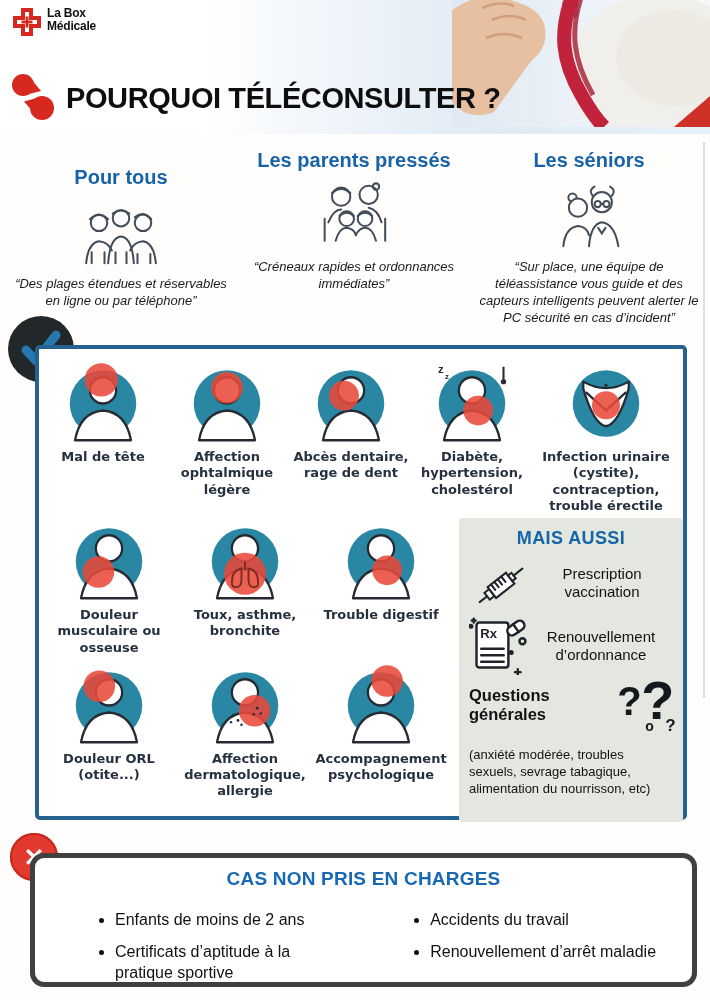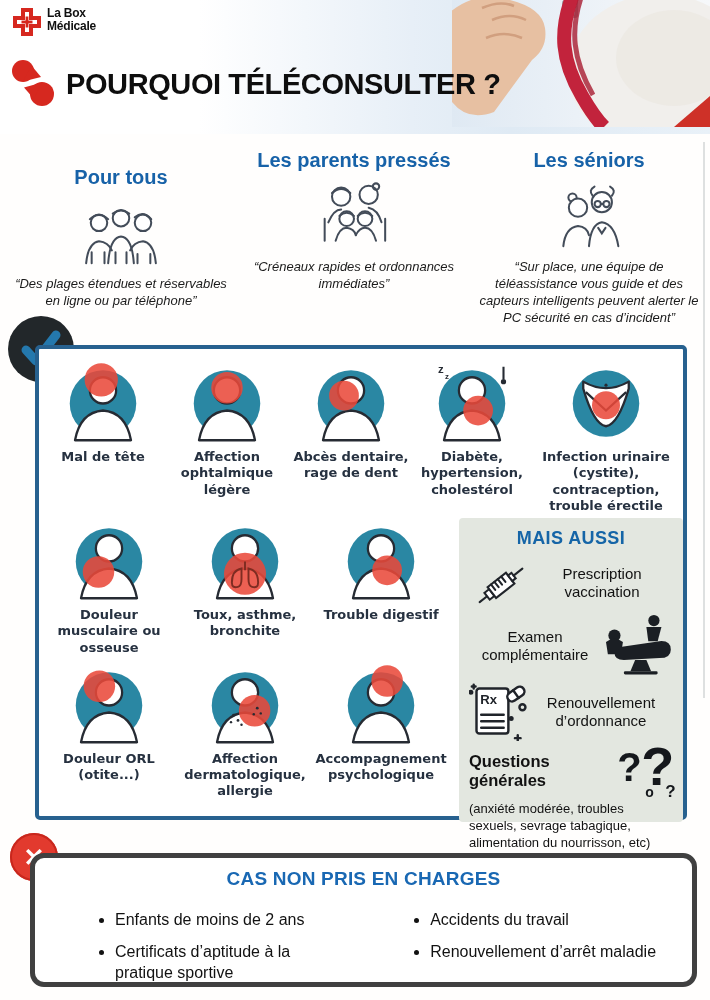--- a/index.html
+++ b/index.html
@@ -6,21 +6,21 @@
   .page{position:relative;width:710px;height:1000px;background:#fffefd;overflow:hidden;
         font-family:"Liberation Sans",sans-serif;color:#141414;}
   .abs{position:absolute;}
 
   
   .header-bg{left:0;top:0;width:710px;height:134px;
     background:linear-gradient(90deg,#ffffff 28%,#e7eff7 58%,#dfeaf4 72%,#e9f1f8 100%);}
   .photo{left:452px;top:0;width:258px;height:127px;overflow:hidden;}
   .logo{left:12px;top:7px;display:flex;align-items:flex-start;gap:5px;}
   .logo-text{font-weight:bold;font-size:12px;line-height:1.05;color:#101010;letter-spacing:-.2px;}
-  .title-row{left:10px;top:58px;display:flex;align-items:center;gap:10px;}
+  .title-row{left:10px;top:72px;display:flex;align-items:center;gap:10px;}
   .title{margin:0;font-size:29px;font-weight:bold;color:#0e0e0e;letter-spacing:-.4px;white-space:nowrap;}
 
   
   .audiences{left:0;top:147px;width:710px;display:flex;}
   .aud-col{display:flex;flex-direction:column;align-items:center;}
   .aud-col.c1{width:222px;margin-left:10px;justify-content:center;}
   .aud-col.c2{width:240px;margin-left:2px;}
   .aud-col.c3{width:226px;margin-left:2px;}
   .aud-head{font-size:20px;font-weight:bold;color:#1762a8;margin:2px 0 10px 0;}
   .aud-icon{height:66px;}
@@ -42,21 +42,21 @@
   .c-label{font-family:"DejaVu Sans",sans-serif;font-weight:bold;font-size:13px;line-height:1.25;
     color:#263140;text-align:center;margin-top:3px;}
 
   
   .panel{width:204px;margin-left:6px;margin-top:2px;background:#e3e7e0;border-radius:4px;
     padding:8px 10px;height:288px;}
   .panel-head{font-size:18px;font-weight:bold;color:#1565a7;text-align:center;letter-spacing:.4px;margin:2px 0 4px 0;}
   .p-row{display:flex;align-items:center;justify-content:space-between;}
   .p-label{font-size:15px;line-height:1.18;color:#121212;text-align:center;flex:1;}
   .p-questions{font-size:16.5px;font-weight:bold;color:#121212;}
-  .p-note{font-size:13px;line-height:1.3;color:#121212;margin-top:4px;}
+  .p-note{font-size:13px;line-height:1.3;color:#121212;margin-top:16px;}
   .qmarks{position:relative;width:64px;height:52px;color:#15181c;font-weight:bold;}
   .qmarks span{position:absolute;line-height:1;}
   .q1{font-size:40px;left:2px;top:2px;}
   .q2{font-size:54px;left:26px;top:-6px;}
   .q3{font-size:14px;left:30px;top:40px;}
   .q4{font-size:17px;left:50px;top:38px;}
 
   
   .excluded{left:30px;top:853px;width:657px;height:124px;border:5px solid #404040;border-radius:14px;background:#fff;}
   .x-badge{left:10px;top:833px;width:48px;height:48px;border-radius:50%;background:#e23a2e;
@@ -329,34 +329,20 @@
                 <rect x="24" y="30" width="27" height="16" fill="#fff"></rect>
                 <path d="M29 30 v8 M34 30 v8 M39 30 v8 M44 30 v8"></path>
                 <rect x="51" y="34" width="5" height="8" fill="#fff"></rect>
                 <line x1="56" y1="38" x2="69" y2="38"></line>
               </g>
             </svg>
           </span>
           <div class="p-label">Prescription vaccination</div>
         </div>
 
-        <div class="p-row">
-          <div class="p-label">Examen complémentaire</div>
-          <span>
-            <svg width="72" height="62" viewBox="0 0 76 66" fill="#1b1f24">
-              <circle cx="56" cy="8" r="6"></circle>
-              <path d="M48 15 L64 15 L60 30 L50 30 Z"></path>
-              <circle cx="14" cy="24" r="6.5"></circle>
-              <path d="M5 31 q9 -7 18 0 l-2 13 h-14 Z"></path>
-              <path d="M22 36 L62 30 Q74 29 74 39 Q74 48 62 48 L24 50 Q14 50 14 42 Z"></path>
-              <path d="M36 50 h12 l5 12 h-22 Z"></path>
-              <rect x="24" y="62" width="36" height="3.5" rx="1.5"></rect>
-            </svg>
-          </span>
-        </div>
 
         <div class="p-row">
           <span>
             <svg width="60" height="62" viewBox="0 0 64 66" fill="none" stroke="#20242a" stroke-width="2.6" stroke-linecap="round">
               <rect x="8" y="10" width="34" height="48" rx="3" fill="#fff"></rect>
               <text x="12" y="27" font-size="14" font-weight="bold" fill="#20242a" stroke="none" font-family="Liberation Sans,sans-serif">Rx</text>
               <path d="M13 38 h24 M13 45 h24 M13 52 h24"></path>
               <g transform="rotate(-35 50 16)">
                 <rect x="40" y="11" width="20" height="10" rx="5" fill="#fff"></rect>
                 <line x1="50" y1="11" x2="50" y2="21"></line>

